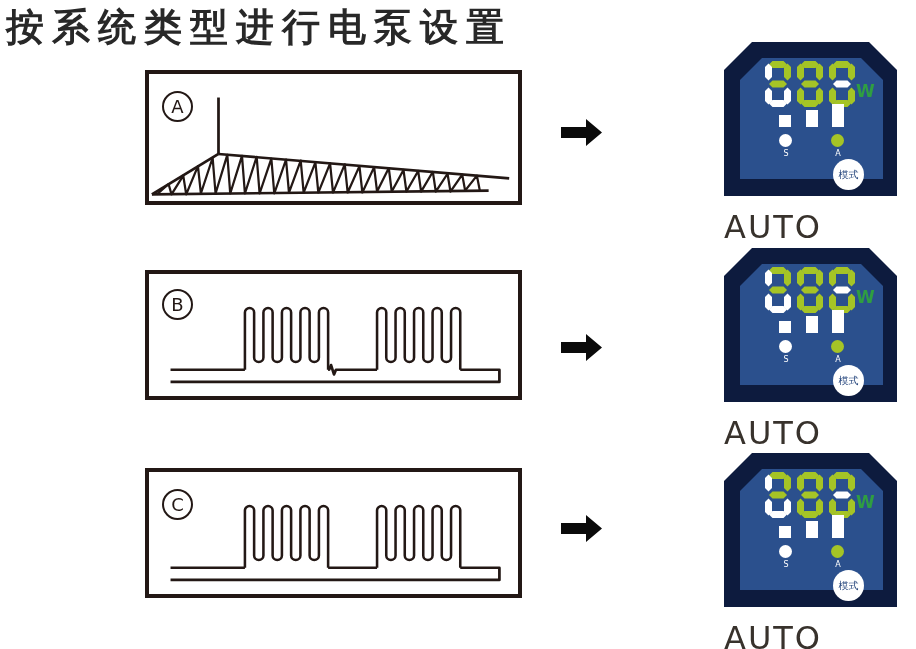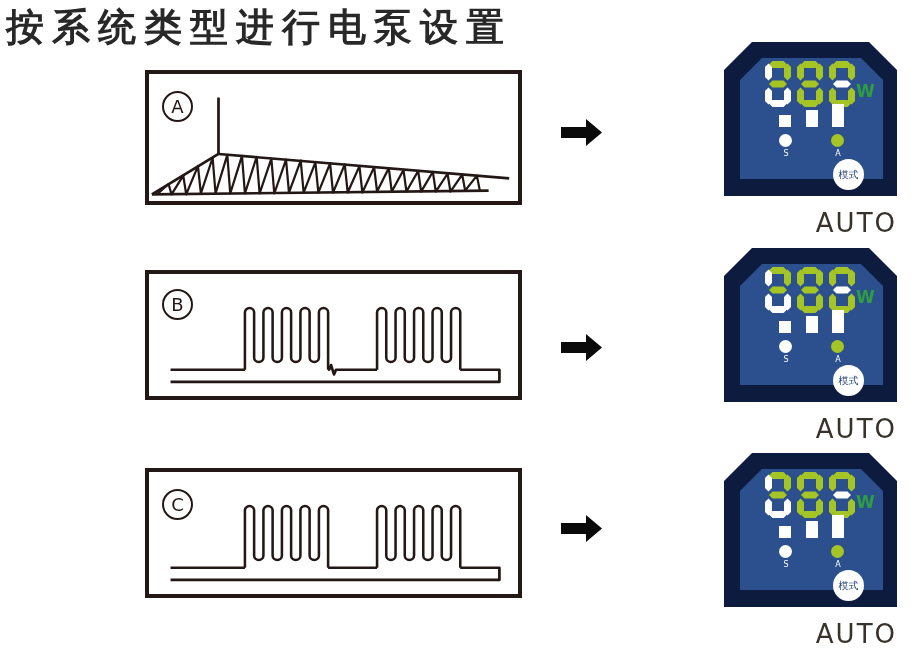--- a/index.html
+++ b/index.html
@@ -44,21 +44,21 @@
     align-items:flex-end;justify-content:space-between;z-index:2;}
   .p-bar{width:12px;background:#ffffff;}
   .p-dot{position:absolute;width:13px;height:13px;border-radius:50%;z-index:2;}
   .p-dot-s{left:55px;top:92px;} .p-dot-a{left:107px;top:92px;}
   .p-ind-label{position:absolute;top:107px;width:20px;text-align:center;font-size:8px;
     color:#ffffff;z-index:2;}
   .p-ind-s{left:52px;} .p-ind-a{left:104px;}
   .p-mode{position:absolute;left:109px;top:117px;width:31px;height:31px;border-radius:50%;
     background:#ffffff;display:flex;align-items:center;justify-content:center;z-index:3;}
   .p-mode span{font-size:10px;color:var(--mode-text);letter-spacing:0;}
-  .auto{position:absolute;top:166px;left:0;width:173px;text-align:right;font-size:26px;
+  .auto{position:absolute;top:166px;left:0;width:173px;text-align:left;font-size:32px;
     letter-spacing:2px;color:var(--auto-text);font-weight:500;}
 </style>
 </head>
 <body>
 
 <svg width="0" height="0" style="position:absolute" aria-hidden="true">
   <defs>
     <path id="coil" d="M98,102 V41 A4.7,4.7 0 0 1 107.4,41 V89 A4.7,4.7 0 0 0 116.9,89 V41 A4.7,4.7 0 0 1 126.3,41 V89 A4.7,4.7 0 0 0 135.8,89 V41 A4.7,4.7 0 0 1 145.2,41 V89 A4.7,4.7 0 0 0 154.7,89 V41 A4.7,4.7 0 0 1 164.1,41 V89 A4.7,4.7 0 0 0 173.6,89 V41 A4.7,4.7 0 0 1 183,41 V102"></path>
   </defs>
 </svg>

